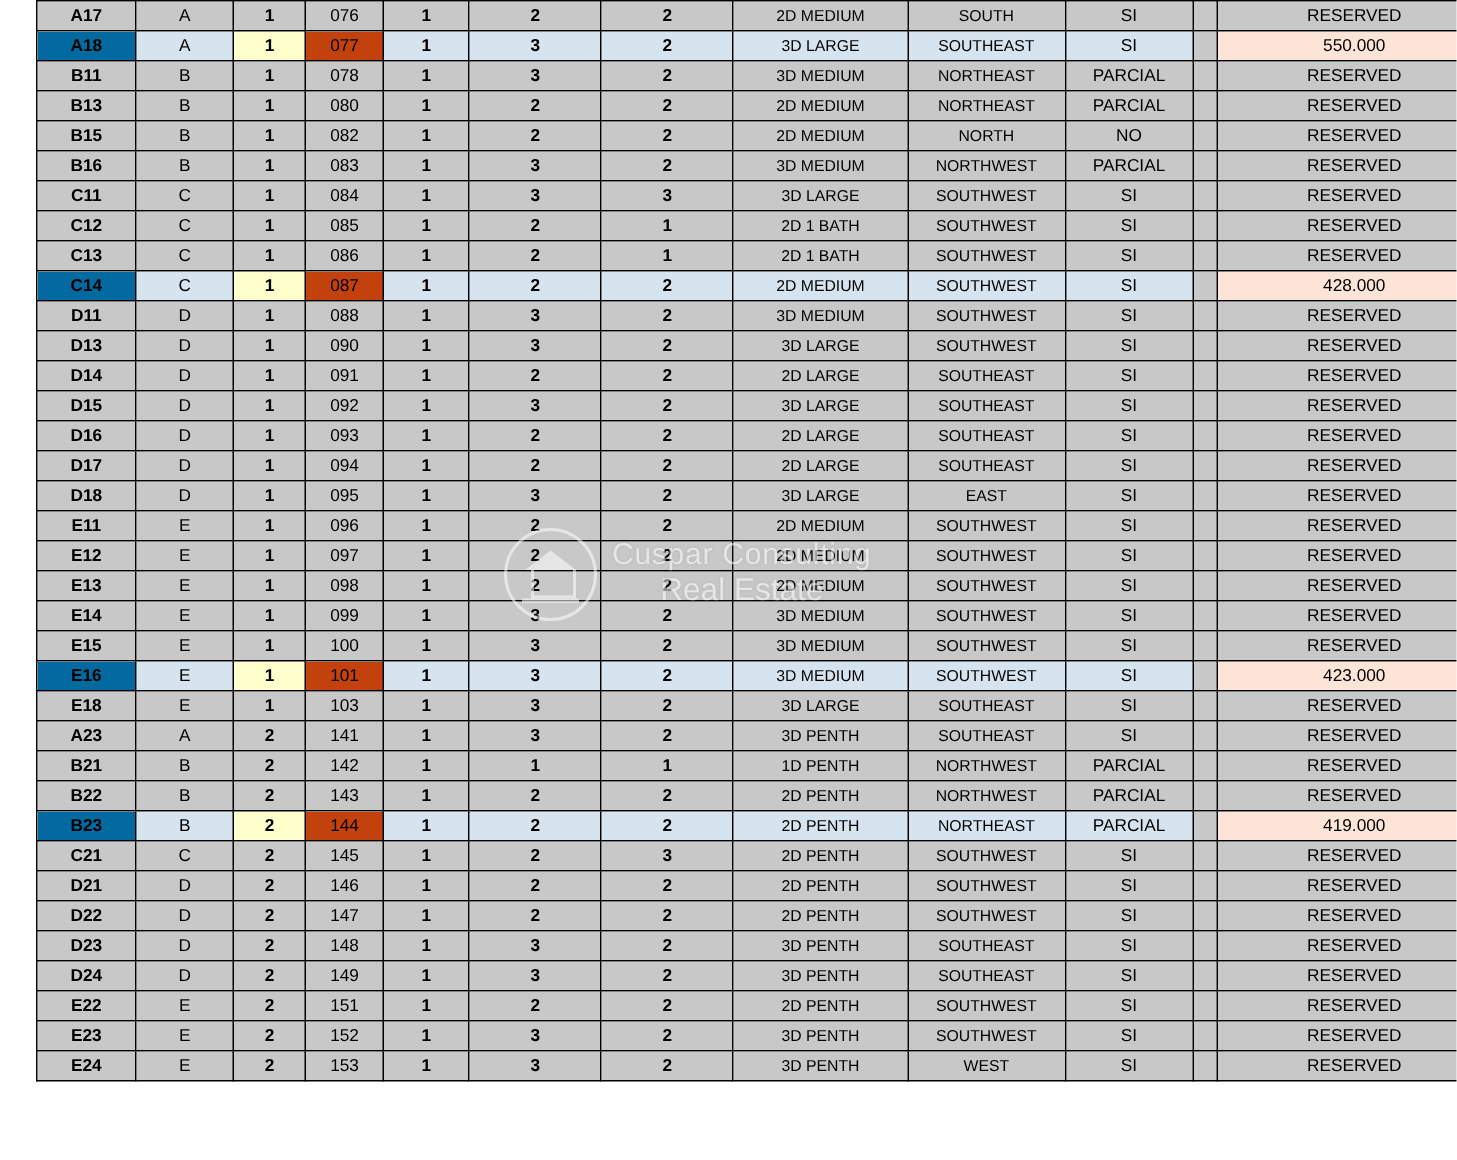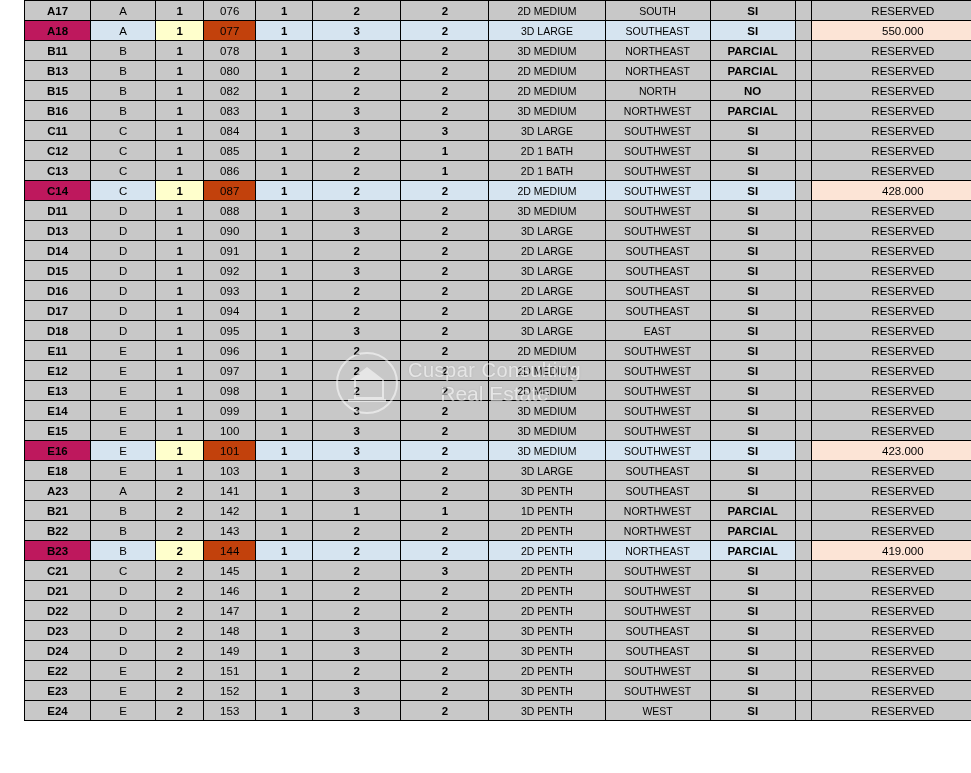--- a/index.html
+++ b/index.html
@@ -52,26 +52,26 @@
 
   td.unit { font-weight: bold; }
   td.block { }
   td.floor { font-weight: bold; }
   td.num { }
   td.qty { font-weight: bold; }
   td.rooms { font-weight: bold; }
   td.baths { font-weight: bold; }
   td.type { font-size: 10.5px; }
   td.orient { font-size: 10.5px; }
-  td.lift { font-size: 11.5px; font-weight: bold; }
+  td.lift { font-size: 11.5px; }
   td.spacer { background: #808080; border-left: 1px solid #000; border-right: 1px solid #000; }
   td.price { text-align: right; padding-right: 6px; font-size: 11.5px; }
 
   
-  tr.sel td.unit { background: #be185d; margin-left: 16px; }
+  tr.sel td.unit { background: #0369a1; margin-left: 16px; }
   tr.sel td.block { background: #d6e4f0; }
   tr.sel td.floor { background: #ffffcc; }
   tr.sel td.num { background: #c2410c; }
   tr.sel td.qty { background: #d6e4f0; }
   tr.sel td.rooms { background: #d6e4f0; }
   tr.sel td.baths { background: #d6e4f0; }
   tr.sel td.type { background: #d6e4f0; }
   tr.sel td.orient { background: #d6e4f0; }
   tr.sel td.lift { background: #d6e4f0; }
   tr.sel td.price { background: #fce4d6; margin-top: 40px; }

